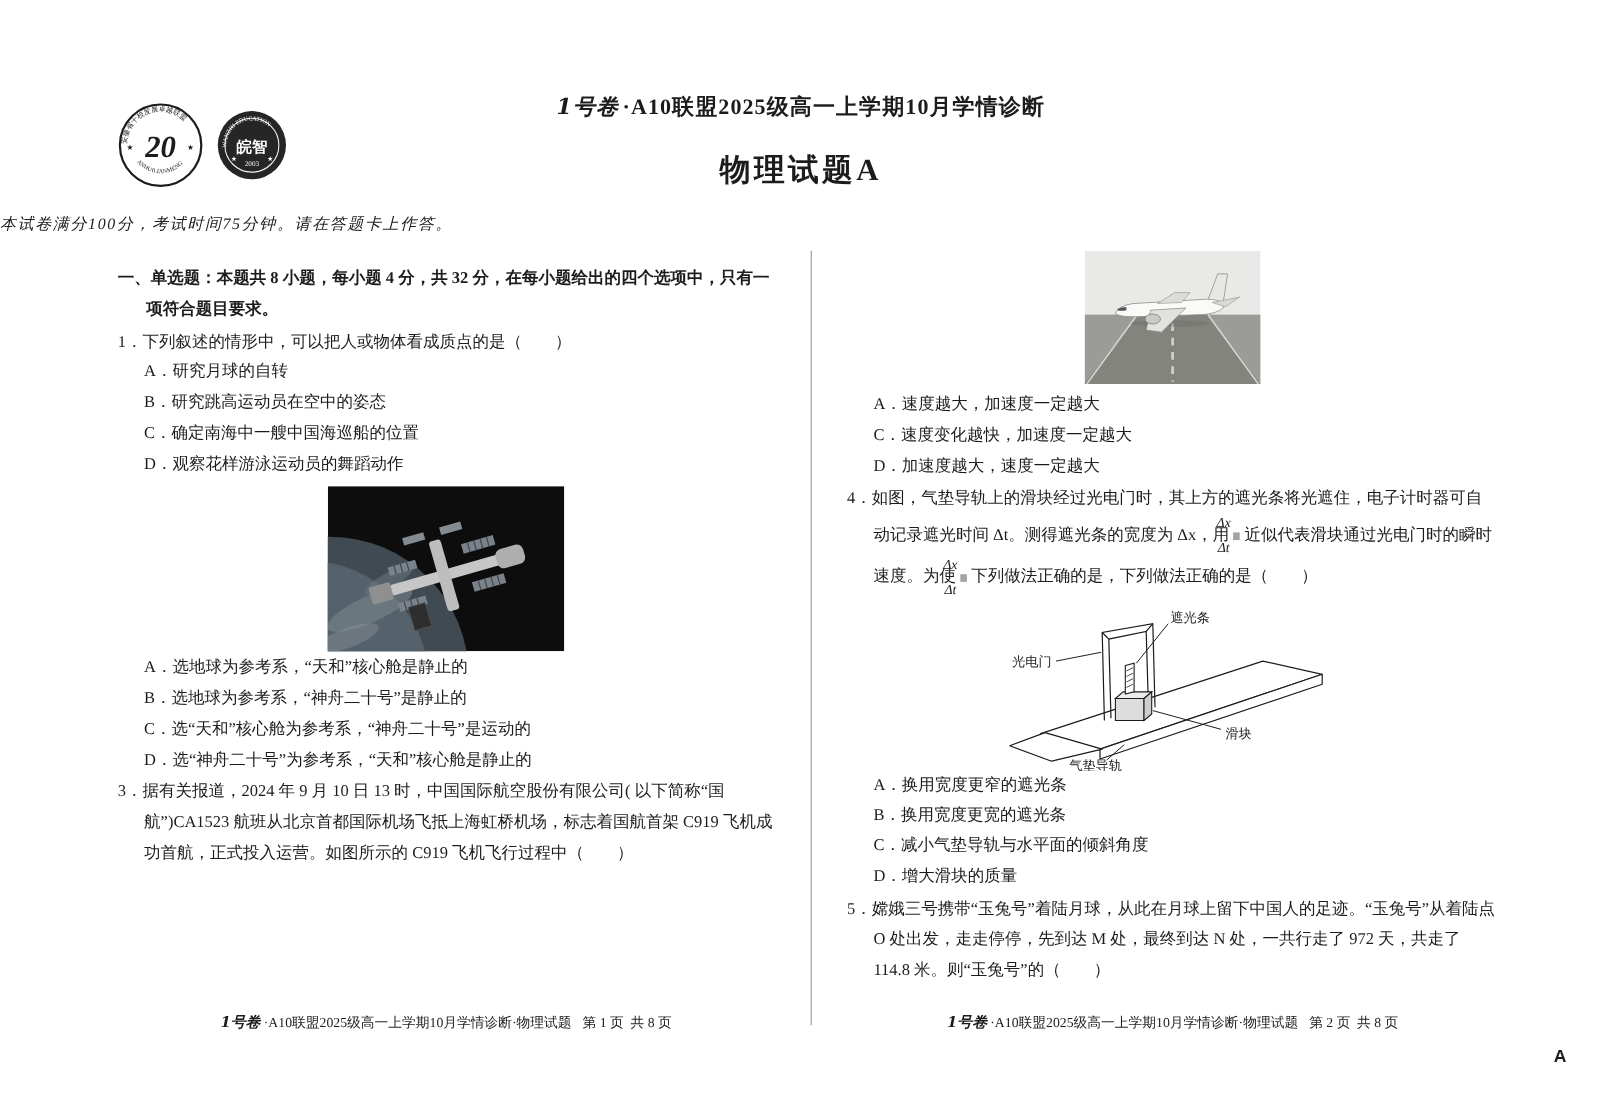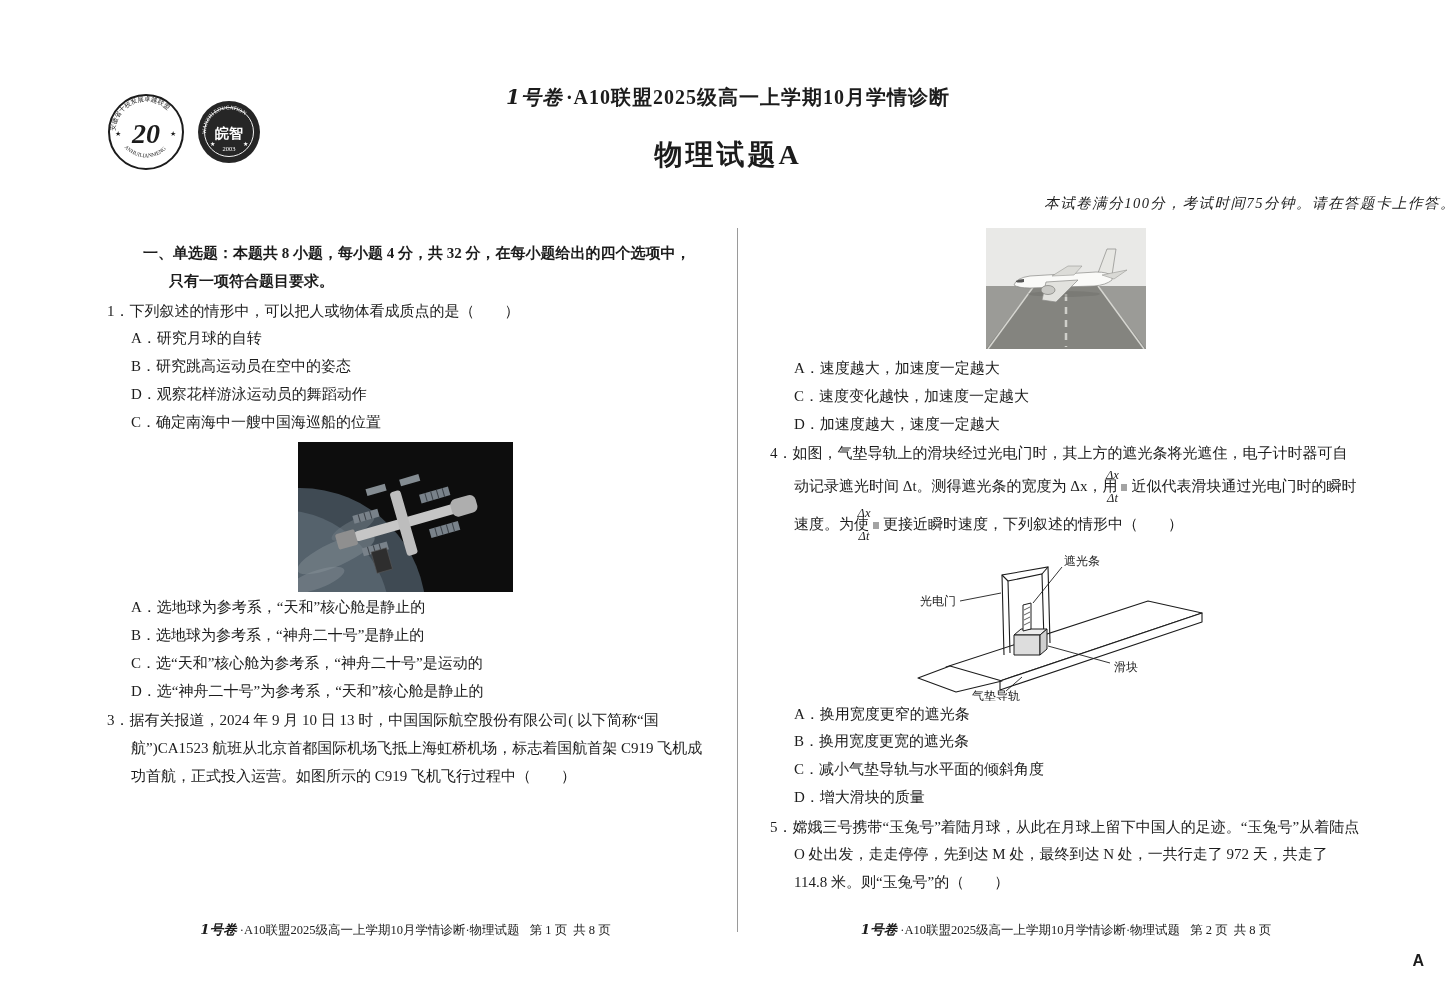--- a/index.html
+++ b/index.html
@@ -14,30 +14,30 @@
   }
   .page { position:absolute; inset:0; background:#fff; }
 
   
   .seals { position:absolute; left:106px; top:92px; display:flex; gap:10px; align-items:center; }
   .title1 { position:absolute; top:84px; left:0; width:100%; text-align:center;
             font-size:20px; font-weight:bold; letter-spacing:1px; }
   .brand { font-style:italic; font-weight:bold; font-family:"DejaVu Serif", serif; padding-right:3px; }
   .title2 { position:absolute; top:136px; left:0; width:100%; text-align:center;
             font-size:28px; font-weight:bold; letter-spacing:3px; }
-  .note { position:absolute; top:194px; left:0; width:100%; text-align:right;
+  .note { position:absolute; top:194px; left:0; width:100%; text-align:left;
           font-size:14.5px; font-style:italic; letter-spacing:1.5px; }
 
   
   .divider { position:absolute; left:737px; top:228px; width:1px; height:704px; background:#9a9a9a; }
   .col { position:absolute; line-height:1.85; }
   .col-left  { left:107px; top:240px; width:597px; }
   .col-right { left:770px; top:226px; width:592px; }
 
-  .section-head { font-weight:bold; padding-left:26px; text-indent:-26px;margin-left:36px; }
+  .section-head { font-weight:bold; padding-left:26px; text-indent:-26px; }
   .q { margin-top:2px; }
   .stem { padding-left:24px; text-indent:-24px; }
   .opts { margin-left:24px; }
   .opt { }
 
   figure { display:block; text-align:center; }
   .fig-station { margin:6px auto 2px; width:215px; height:150px; }
   .fig-plane   { margin:2px auto 6px; width:160px; height:121px; }
   .fig-track   { margin:4px auto 0; width:300px; height:152px; }
 
@@ -97,22 +97,22 @@
 
   <div class="col col-left">
 
     <div class="section-head"><span>一、单选题：</span><span>本题共 8 小题，每小题 4 分，共 32 分，在每小题给出的四个选项中，只有一项符合题目要求。</span></div>
 
     <div class="q">
       <div class="stem"><span class="qnum">1．</span><span>下列叙述的情形中，可以把人或物体看成质点的是（　　）</span></div>
       <div class="opts">
         <div class="opt">A．研究月球的自转</div>
         <div class="opt">B．研究跳高运动员在空中的姿态</div>
+        <div class="opt">C．确定南海中一艘中国海巡船的位置</div>
         <div class="opt">D．观察花样游泳运动员的舞蹈动作</div>
-        <div class="opt">C．确定南海中一艘中国海巡船的位置</div>
       </div>
     </div>
 
     <div class="q">
 
       <figure class="fig-station">
         <svg width="215" height="150" viewBox="0 0 215 150">
           <rect width="215" height="150" fill="#0d0d0d"></rect>
           <circle cx="2" cy="172" r="126" fill="#3f4a53"></circle>
           <circle cx="-18" cy="178" r="110" fill="#55626c"></circle>
@@ -187,21 +187,21 @@
       </svg>
     </figure>
 
     <div class="opts">
       <div class="opt">A．速度越大，加速度一定越大</div>
       <div class="opt">C．速度变化越快，加速度一定越大</div>
       <div class="opt">D．加速度越大，速度一定越大</div>
     </div>
 
     <div class="q">
-      <div class="stem"><span class="qnum">4．</span><span>如图，气垫导轨上的滑块经过光电门时，其上方的遮光条将光遮住，电子计时器可自动记录遮光时间 Δt。测得遮光条的宽度为 Δx，用</span><span class="frac"><span class="num">Δx</span><span class="den">Δt</span></span><span>近似代表滑块通过光电门时的瞬时速度。为使</span><span class="frac"><span class="num">Δx</span><span class="den">Δt</span></span><span>更接近瞬时速度，下列叙述的情形中（　　）</span></div>
+      <div class="stem"><span class="qnum">4．</span><span>如图，气垫导轨上的滑块经过光电门时，其上方的遮光条将光遮住，电子计时器可自动记录遮光时间 Δt。测得遮光条的宽度为 Δx，用</span><span class="frac"><span class="num">Δx</span><span class="den">Δt</span></span><span>近似代表滑块通过光电门时的瞬时速度。为使</span><span class="frac"><span class="num">Δx</span><span class="den">Δt</span></span><span>下列做法正确的是，下列做法正确的是（　　）</span></div>
 
       <figure class="fig-track">
         <svg width="300" height="152" viewBox="0 0 300 152">
 
           <g fill="#ffffff" stroke="#1c1c1c" stroke-width="1.1" stroke-linejoin="round">
             <polygon points="30,118 232,52 286,64 84,132"></polygon>
             <polygon points="84,132 286,64 286,73 84,141"></polygon>
             <polygon points="34,117 2,129 40,143 86,132"></polygon>
           </g>
 

